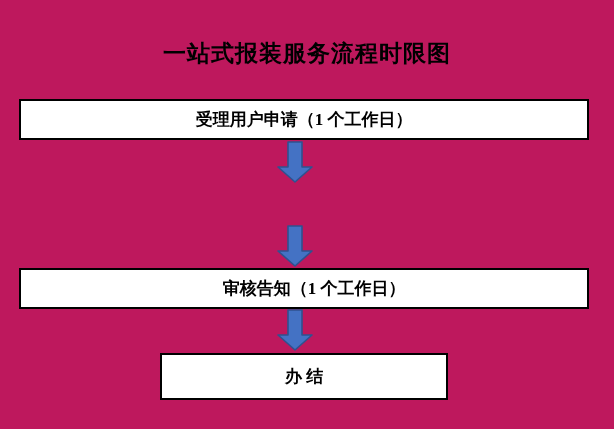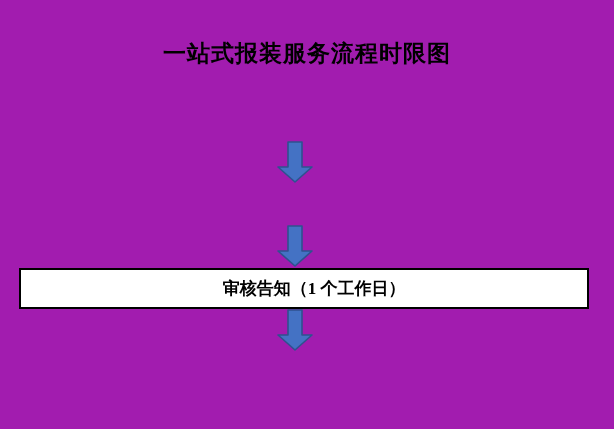--- a/index.html
+++ b/index.html
@@ -4,21 +4,21 @@
 <style>
   html, body {
     margin: 0;
     padding: 0;
     background: #ffffff;
   }
   .page {
     position: relative;
     width: 614px;
     height: 429px;
-    background: #a21caf;
+    background: #be185d;
     font-family: "Liberation Serif", "DejaVu Serif", serif;
     overflow: hidden;
   }
   .title {
     position: absolute;
     left: 0;
     top: 38px;
     width: 100%;
     margin: 0;
     text-align: center;
@@ -69,32 +69,38 @@
     stroke-linejoin: round;
   }
 </style>
 </head>
 <body>
 
 <div class="page">
 
   <h1 class="title">一站式报装服务流程时限图</h1>
 
+  <div class="box box-wide box1">
+    <span>受理用户申请（1 个工作日）</span>
+  </div>
 
   <svg class="arrow arrow1" viewBox="0 0 36 42" aria-hidden="true">
     <polygon points="11,1 25,1 25,26 35,26 18,41 1,26 11,26"></polygon>
   </svg>
 
 
   <svg class="arrow arrow2" viewBox="0 0 36 42" aria-hidden="true">
     <polygon points="11,1 25,1 25,26 35,26 18,41 1,26 11,26"></polygon>
   </svg>
 
   <div class="box box-wide box3">
     <span>审核告知（1 个工作日）</span>
   </div>
 
   <svg class="arrow arrow3" viewBox="0 0 36 42" aria-hidden="true">
     <polygon points="11,1 25,1 25,26 35,26 18,41 1,26 11,26"></polygon>
   </svg>
 
+  <div class="box box4">
+    <span>办 结</span>
+  </div>
 
 </div>
 
 </body></html>

